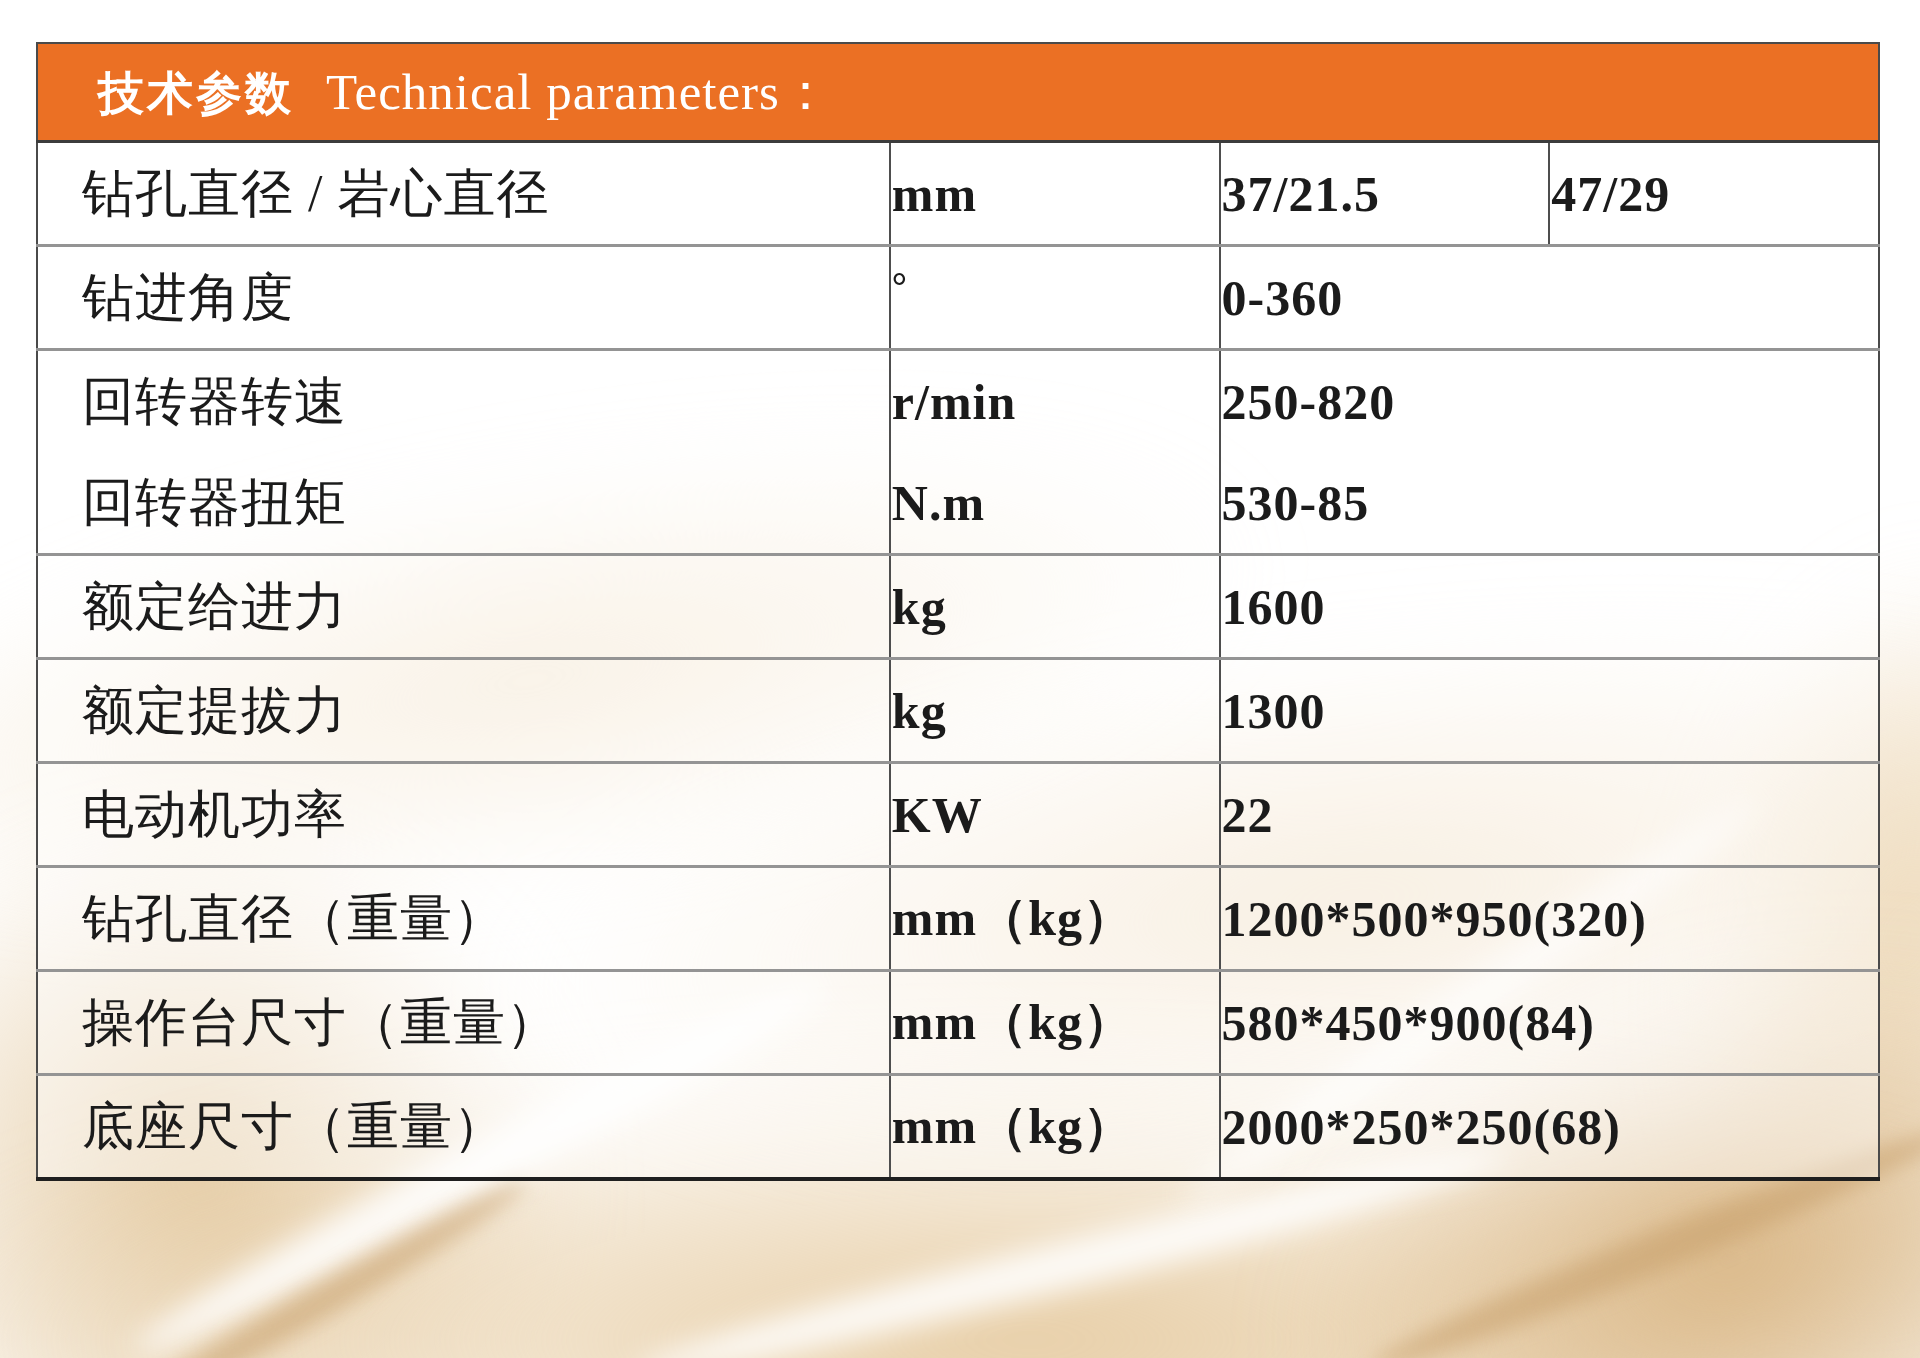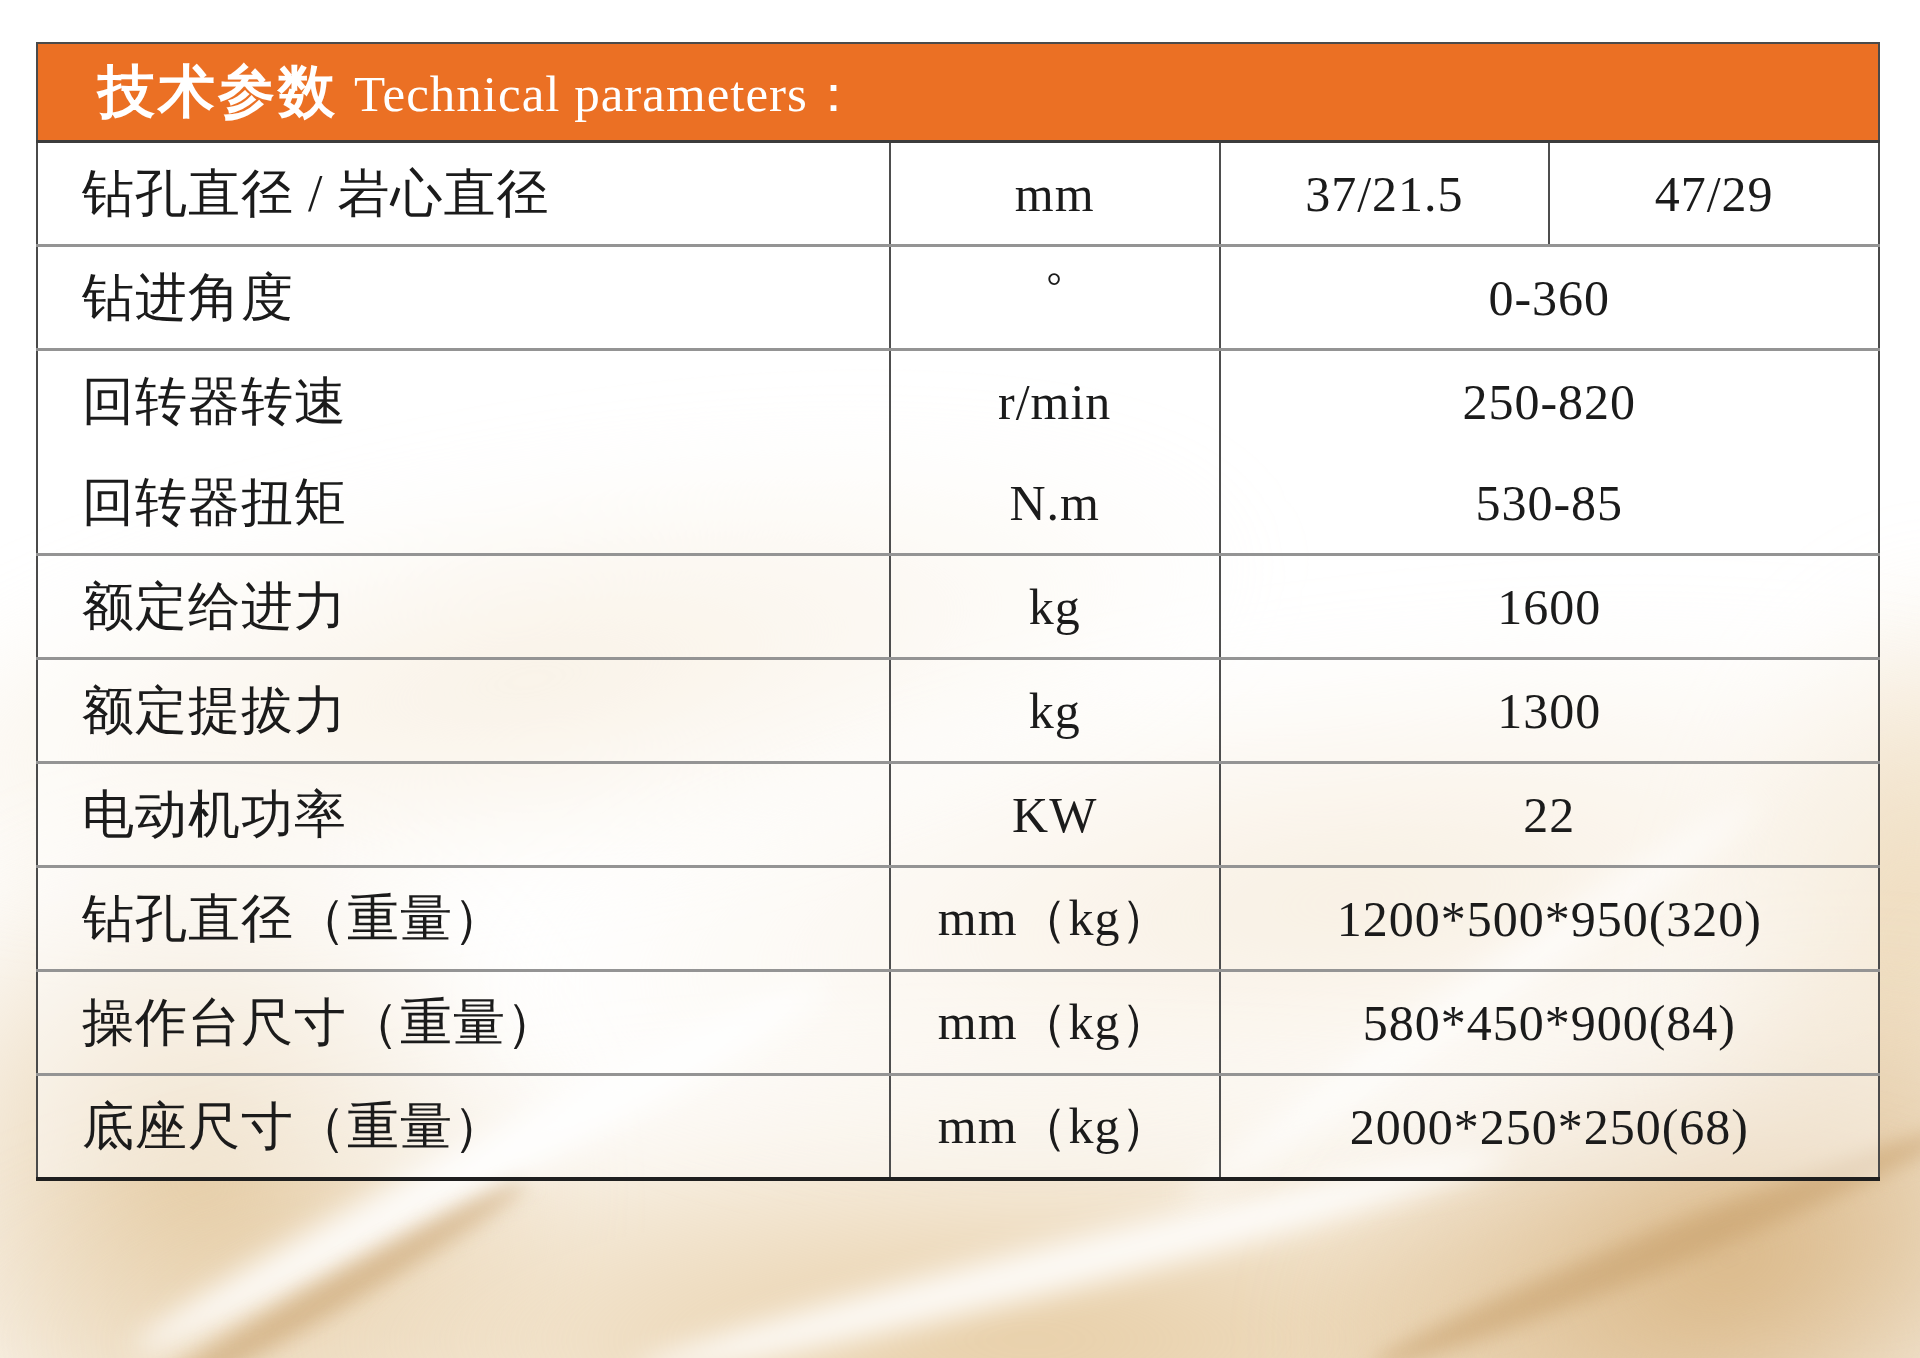--- a/index.html
+++ b/index.html
@@ -36,34 +36,34 @@
     position:absolute;left:36px;top:42px;width:1844px;z-index:1;
     border-collapse:collapse;table-layout:fixed;
   }
   table.tech{border:2px solid #4a4a4a;border-bottom:4px solid #1f1f1f;}
   th.hdr{
     height:96px;background:var(--accent,#eb7024);
     border-bottom:3px solid #3c3c3c;
     text-align:left;vertical-align:middle;padding:0 0 0 60px;
     color:#fff;font-weight:normal;
   }
-  th.hdr .zh{font-size:57px;font-weight:bold;letter-spacing:3px;}
-  th.hdr .en{font-size:51px;margin-left:16px;letter-spacing:1px;}
+  th.hdr .zh{font-size:46px;font-weight:bold;letter-spacing:3px;}
+  th.hdr .en{font-size:51px;margin-left:32px;letter-spacing:1px;}
   td{
     height:99px;vertical-align:middle;
     border-top:3px solid #949494;border-left:2px solid #4e4e4e;
     background:rgba(255,255,255,0.45);
     font-size:50px;letter-spacing:1px;
     overflow:hidden;white-space:nowrap;
   }
   td:first-child{border-left:none;}
   tbody tr:first-child td{border-top:2px solid #454545;}
   tr.merge-up td{border-top:none;}
   td.lbl{text-align:left;padding-left:44px;font-size:52px;}
-  td.unit,td.val{text-align:center;}
+  td.unit,td.val{text-align:left;font-weight:bold;}
   .deg{font-size:38px;position:relative;top:-16px;}
 </style>
 </head>
 <body>
 
 <div class="bg">
   <div class="blob sweep1"></div>
   <div class="blob sweep2"></div>
   <div class="blob tanleft"></div>
   <div class="blob tanright"></div>

